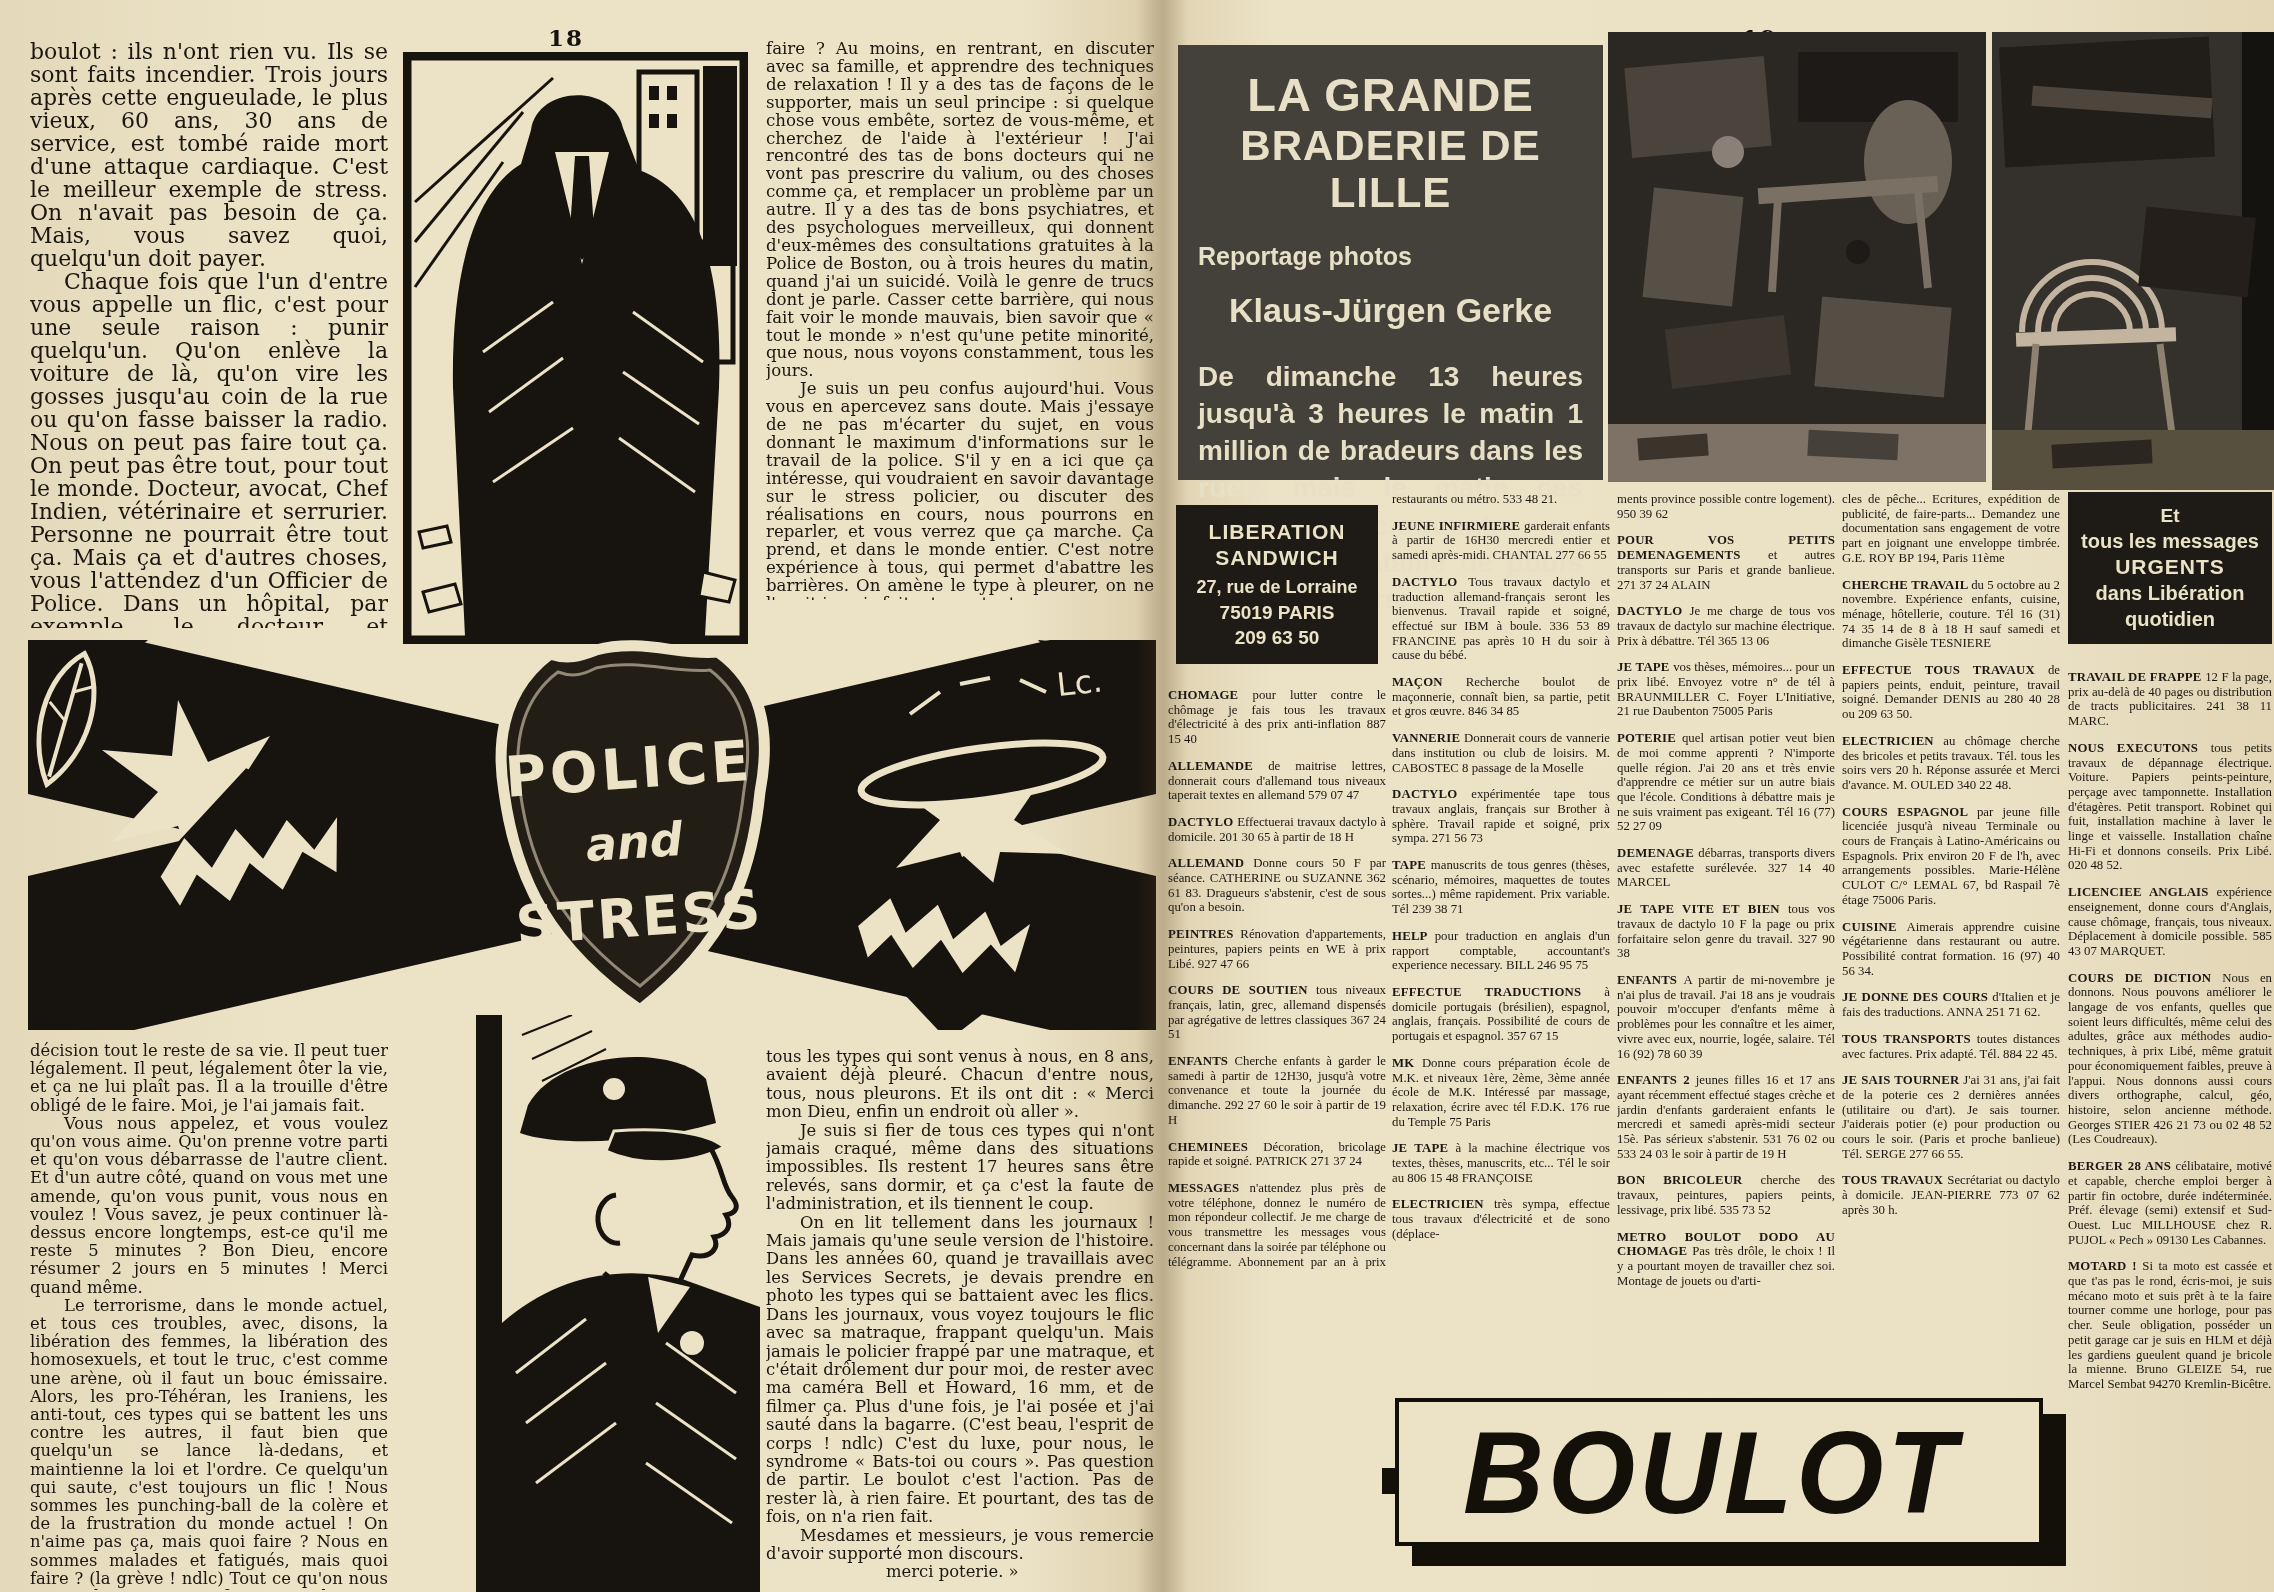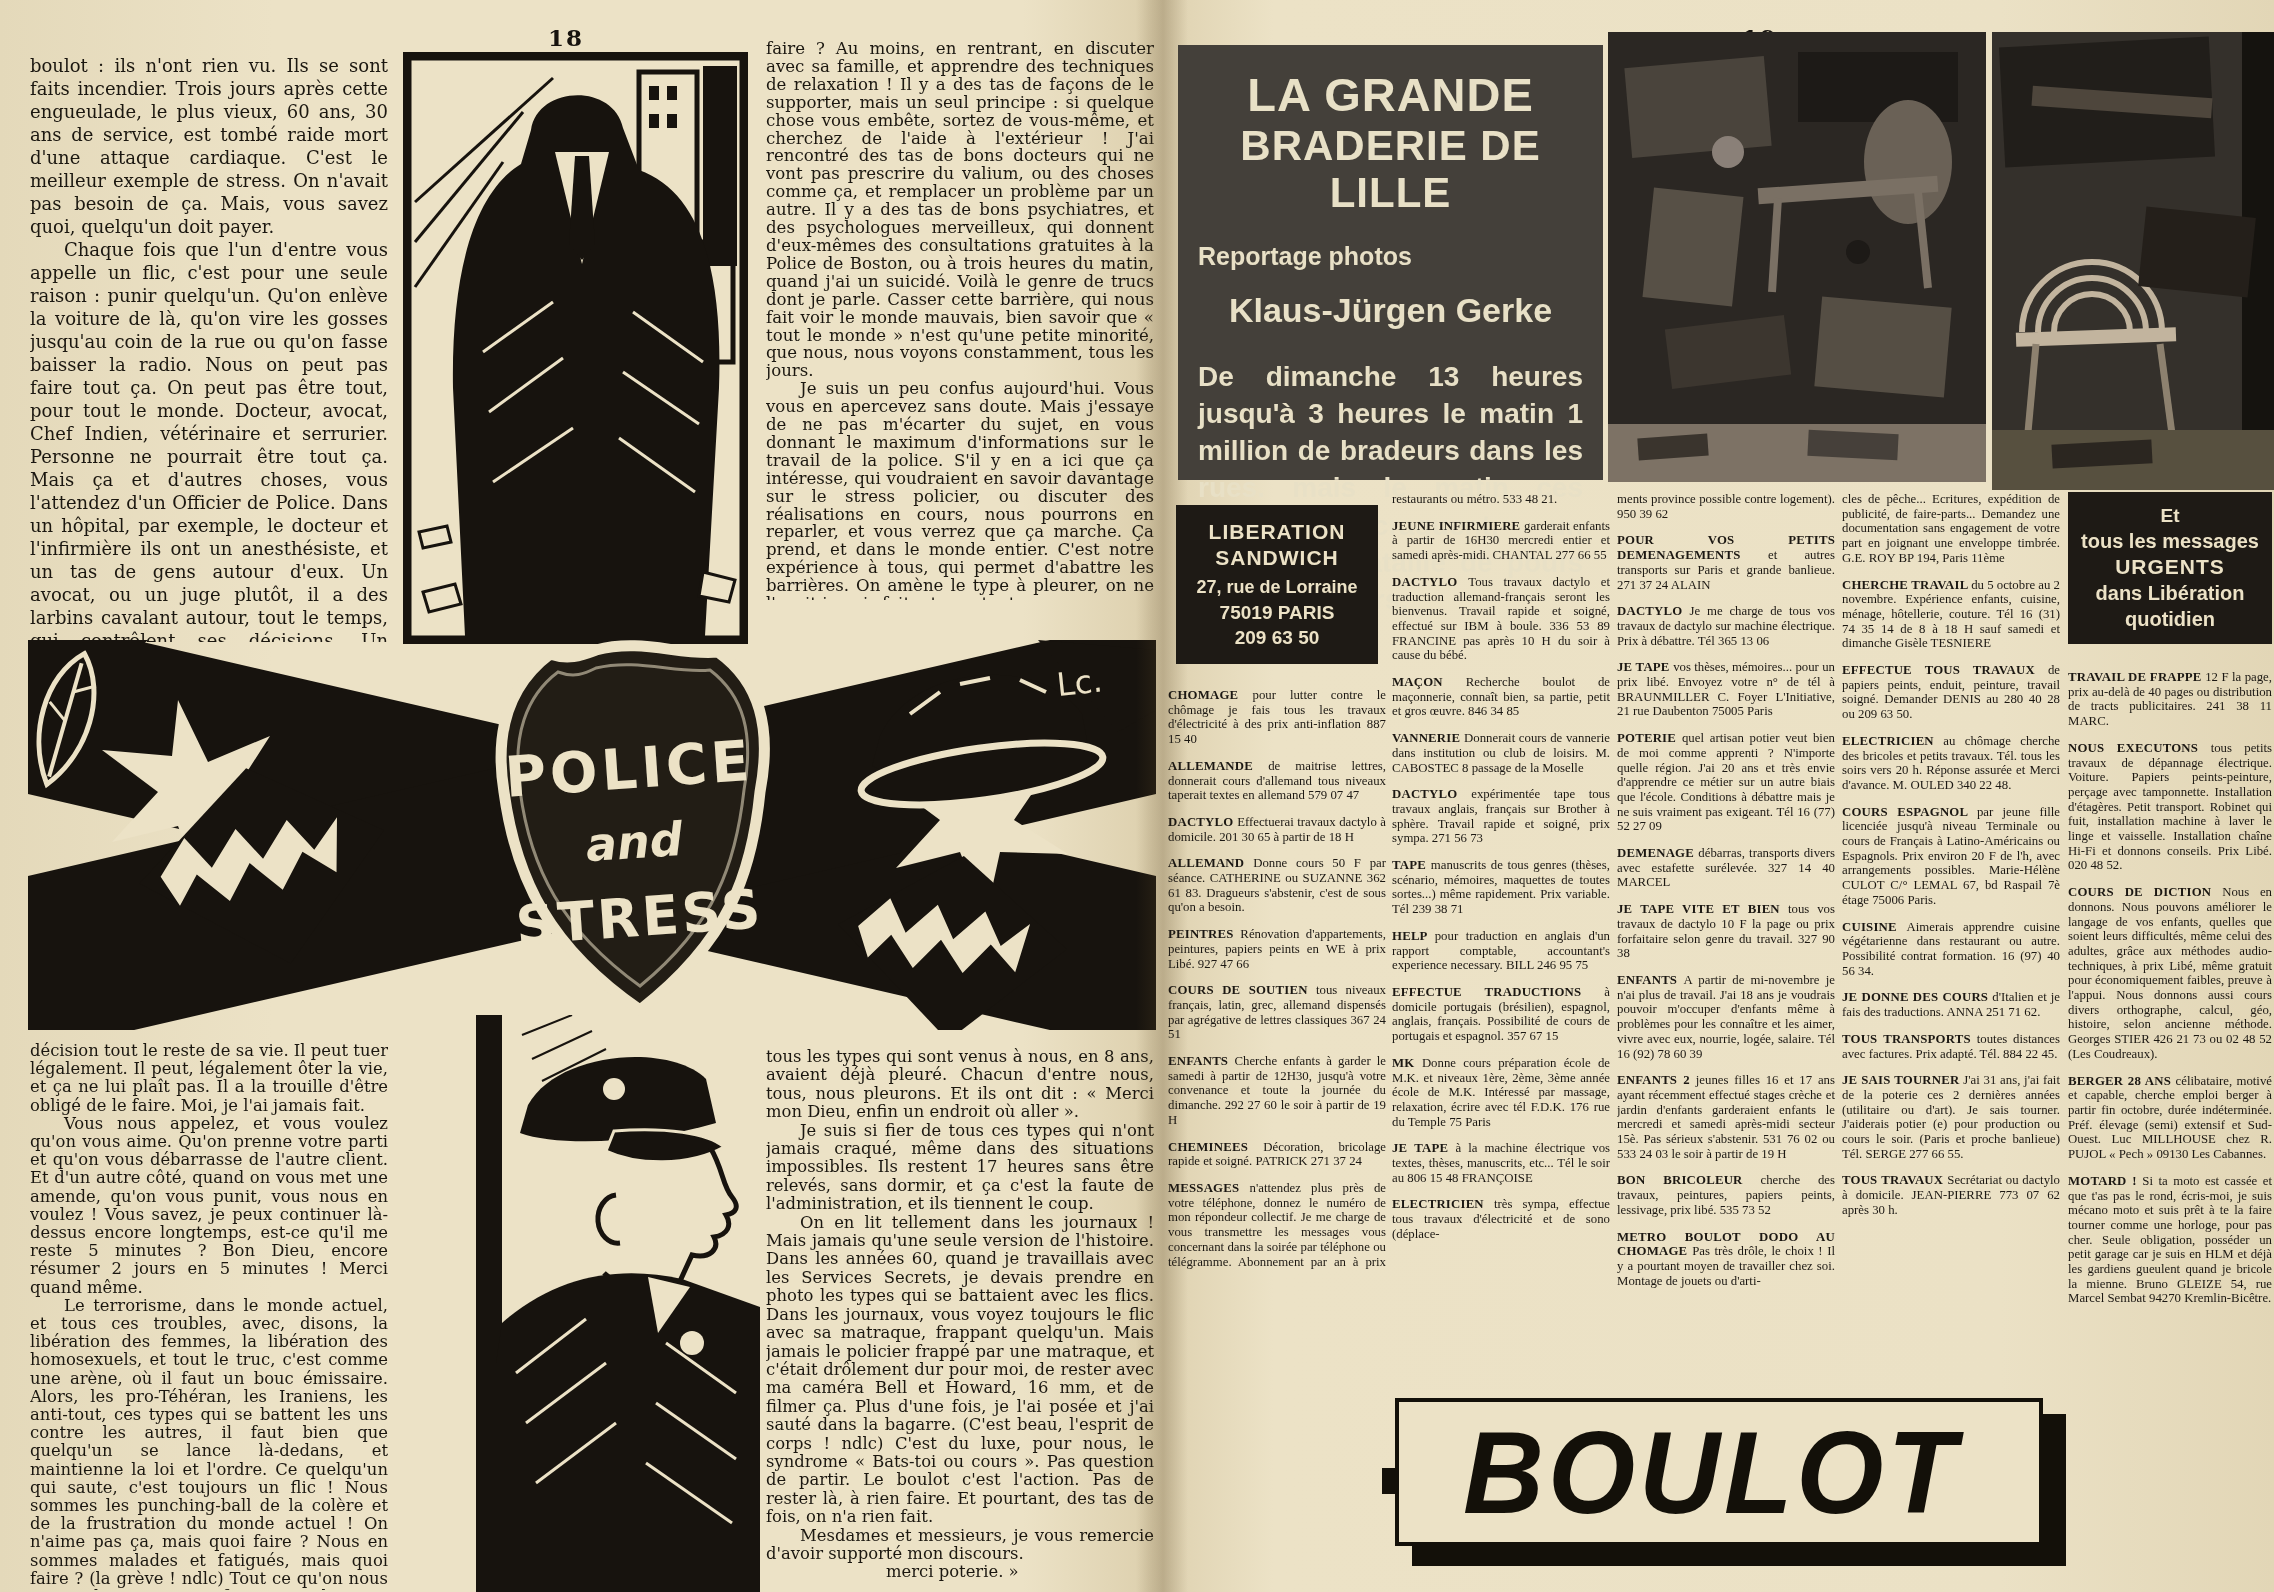--- a/index.html
+++ b/index.html
@@ -8,21 +8,21 @@
     background:linear-gradient(90deg,#e4d9ba 0%,#ece2c6 12%,#ece2c6 45%,#ddd0ae 50.6%,#ece2c6 56%,#ebe1c5 88%,#e2d6b6 100%);}
   .gutter{position:absolute;left:1136px;top:0;width:52px;height:1592px;
     background:linear-gradient(90deg,rgba(94,74,40,0) 0%,rgba(94,74,40,.28) 52%,rgba(94,74,40,0) 100%);}
   .pageno{position:absolute;top:24px;font-family:"DejaVu Serif",serif;font-weight:700;
     font-size:23px;color:#17130e;letter-spacing:2px;}
   
   .article-col{position:absolute;color:#1b1710;font-family:"DejaVu Serif",serif;
     text-align:justify;overflow:hidden;}
   .article-col p{margin:0;text-indent:34px;}
   .article-col p:first-of-type{text-indent:0;}
-  .c1t{left:30px;top:54px;width:358px;height:588px;font-size:18px;line-height:23px;}
+  .c1t{left:30px;top:40px;width:358px;height:588px;font-size:22px;line-height:23px;}
   .c2t{left:766px;top:40px;width:388px;height:560px;font-size:16.6px;line-height:17.9px;}
   .c1b{left:30px;top:1042px;width:358px;height:548px;font-size:16.4px;line-height:18.2px;}
   .c2b{left:766px;top:1048px;width:388px;height:540px;font-size:16.4px;line-height:18.4px;}
   .c2b p:nth-of-type(5){text-indent:120px;}
   .credit{font-style:italic;text-indent:60px !important;margin-top:6px !important;}
   
   .art{position:absolute;}
   .art-top{left:403px;top:52px;width:345px;height:592px;}
   .art-x{left:28px;top:640px;width:1128px;height:390px;}
   .art-bottom{left:392px;top:1015px;width:368px;height:577px;}
@@ -355,20 +355,21 @@
       <div class="l1">Et</div>
       <div class="l2">tous les messages</div>
       <div class="l3">URGENTS</div>
       <div class="l4">dans Libération</div>
       <div class="l5">quotidien</div>
     </div>
     <div>
 
     <p class="ad"><b>TRAVAIL DE FRAPPE</b><span>12 F la page, prix au-delà de 40 pages ou distribution de tracts publicitaires. 241 38 11 MARC.</span></p>
         <p class="ad"><b>NOUS EXECUTONS</b><span>tous petits travaux de dépannage électrique. Voiture. Papiers peints-peinture, perçage avec tamponnette. Installation d'étagères. Petit transport. Robinet qui fuit, installation machine à laver le linge et vaisselle. Installation chaîne Hi-Fi et donnons conseils. Prix Libé. 020 48 52.</span></p>
+        <p class="ad"><b>LICENCIEE ANGLAIS</b><span>expérience enseignement, donne cours d'Anglais, cause chômage, français, tous niveaux. Déplacement à domicile possible. 585 43 07 MARQUET.</span></p>
         <p class="ad"><b>COURS DE DICTION</b><span>Nous en donnons. Nous pouvons améliorer le langage de vos enfants, quelles que soient leurs difficultés, même celui des adultes, grâce aux méthodes audio-techniques, à prix Libé, même gratuit pour économiquement faibles, preuve à l'appui. Nous donnons aussi cours divers orthographe, calcul, géo, histoire, selon ancienne méthode. Georges STIER 426 21 73 ou 02 48 52 (Les Coudreaux).</span></p>
         <p class="ad"><b>BERGER 28 ANS</b><span>célibataire, motivé et capable, cherche emploi berger à partir fin octobre, durée indéterminée. Préf. élevage (semi) extensif et Sud-Ouest. Luc MILLHOUSE chez R. PUJOL « Pech » 09130 Les Cabannes.</span></p>
         <p class="ad"><b>MOTARD !</b><span>Si ta moto est cassée et que t'as pas le rond, écris-moi, je suis mécano moto et suis prêt à te la faire tourner comme une horloge, pour pas cher. Seule obligation, posséder un petit garage car je suis en HLM et déjà les gardiens gueulent quand je bricole la mienne. Bruno GLEIZE 54, rue Marcel Sembat 94270 Kremlin-Bicêtre.</span></p>
       </div>
   </div>
 
   <div class="boulot-shadow"></div>
   <div class="boulot-tab"></div>
   <div class="boulot">
     <span>BOULOT</span>

